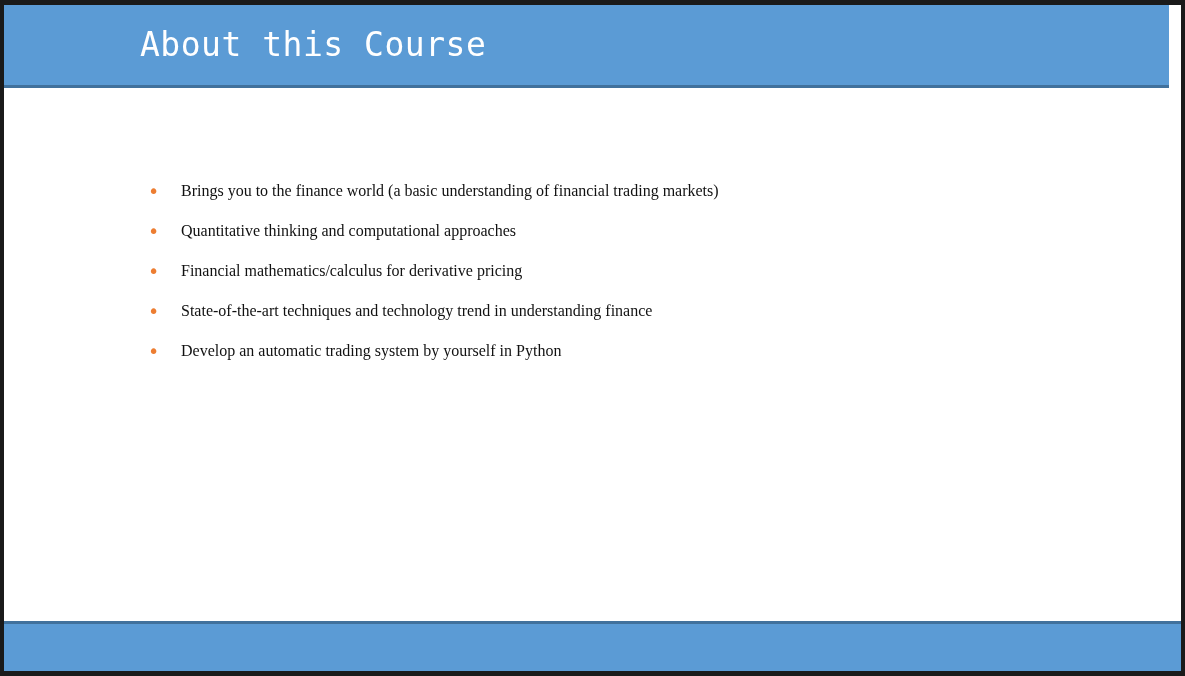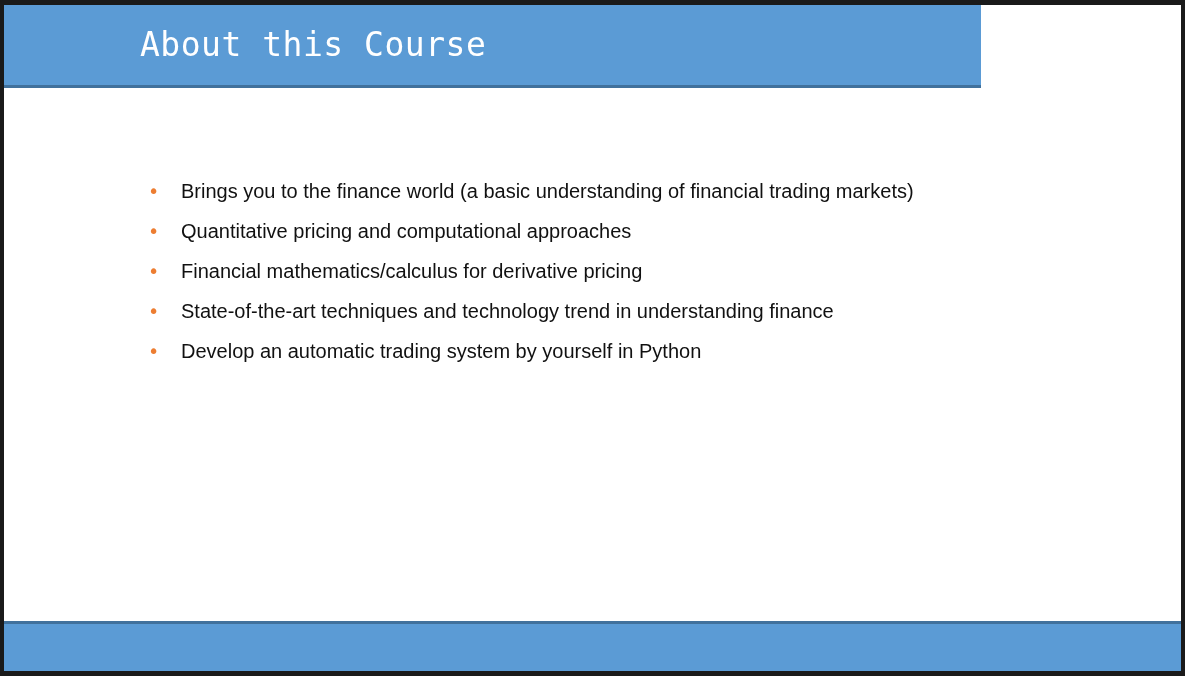--- a/index.html
+++ b/index.html
@@ -26,21 +26,21 @@
     width: 1177px;
     height: 666px;
     background: #ffffff;
   }
 
   
   .title-banner {
     position: absolute;
     left: 4px;
     top: 5px;
-    width: 977px;
+    width: 1165px;
     height: 83px;
     background: #5b9bd5;
     border-bottom: 3px solid #41719c;
     box-sizing: border-box;
   }
 
   .title-text {
     position: absolute;
     left: 136px;
     top: 50%;
@@ -85,22 +85,22 @@
     line-height: 38px;
     text-align: left;
     padding-left: 6px;
     box-sizing: border-box;
     user-select: none;
   }
 
   .bullet-text {
     flex: 1 1 auto;
     color: #111111;
-    font-family: Liberation Sans, sans-serif;
-    font-size: 20px;
+    font-family: Liberation Serif, serif;
+    font-size: 16px;
     line-height: 38px;
     letter-spacing: 0px;
     white-space: pre-wrap;
   }
 
   
   .bottom-bar {
     position: absolute;
     left: 4px;
     top: 621px;
@@ -125,21 +125,21 @@
   <div class="content-area">
     <div class="bullet-list">
 
       <div class="bullet-item">
         <span class="bullet-marker">•</span>
         <span class="bullet-text">Brings you to the finance world (a basic understanding of financial trading markets)</span>
       </div>
 
       <div class="bullet-item">
         <span class="bullet-marker">•</span>
-        <span class="bullet-text">Quantitative pricing and computational approaches</span>
+        <span class="bullet-text">Quantitative thinking and computational approaches</span>
       </div>
 
       <div class="bullet-item">
         <span class="bullet-marker">•</span>
         <span class="bullet-text">Financial mathematics/calculus for derivative pricing</span>
       </div>
 
       <div class="bullet-item">
         <span class="bullet-marker">•</span>
         <span class="bullet-text">State-of-the-art techniques and technology trend in understanding finance</span>

